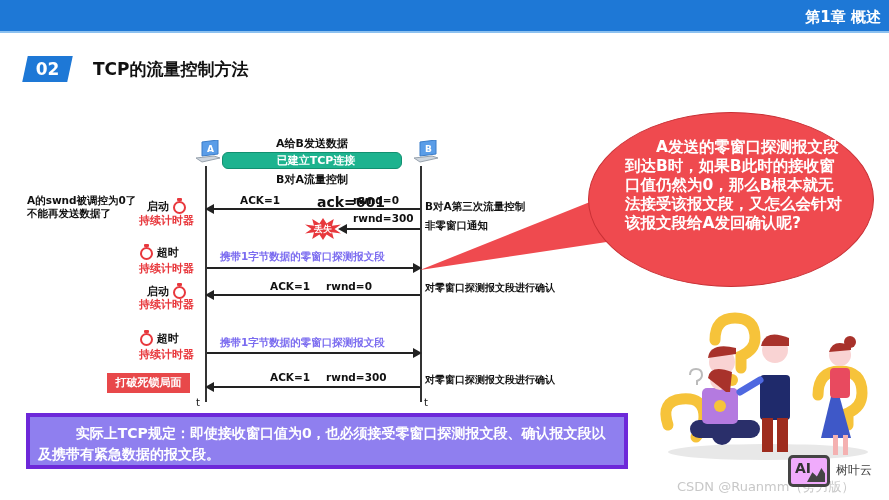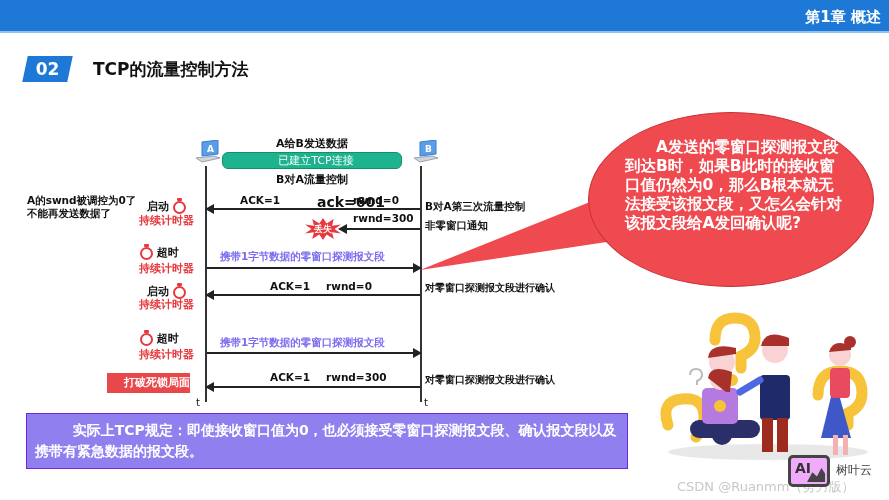--- a/index.html
+++ b/index.html
@@ -57,47 +57,47 @@
   .timer-icon::after {
     content: ""; position: absolute; left: 0; top: 3px; width: 9px; height: 9px;
     border: 2px solid #e8383d; border-radius: 50%;
   }
   .laptop {
     position: absolute; width: 24px; height: 28px;
   }
   .conn-bar {
     position: absolute; left: 222px; top: 152px; width: 180px; height: 17px;
     background: #1db38f; border-radius: 6px; border: 1px solid #119070;
-    color: #fff; font-size: 11px; font-weight: normal; text-align: center; line-height: 15px; padding-left: 8px;
+    color: #fff; font-size: 11px; font-weight: bold; text-align: center; line-height: 15px; padding-left: 8px;
   }
   .lost-burst {
     position: absolute; left: 305px; top: 218px; width: 36px; height: 22px;
     background: #e8383d; color: #fff; font-size: 9px; font-weight: bold; text-align: center; line-height: 22px;
     clip-path: polygon(50% 0%, 60% 25%, 80% 5%, 75% 35%, 100% 30%, 82% 50%, 100% 70%, 75% 65%, 80% 95%, 60% 75%, 50% 100%, 40% 75%, 20% 95%, 25% 65%, 0% 70%, 18% 50%, 0% 30%, 25% 35%, 20% 5%, 40% 25%);
   }
   .deadlock-btn {
     position: absolute; left: 107px; top: 373px; width: 83px; height: 20px;
-    background: #e8484a; color: #fff; font-size: 11px; font-weight: bold; text-align: right; line-height: 20px;
+    background: #e8484a; color: #fff; font-size: 11px; font-weight: bold; text-align: center; line-height: 20px;
   }
   .bubble {
     position: absolute; left: 588px; top: 112px; width: 286px; height: 175px;
     background: #ef4a4f; border-radius: 50%; border: 1px solid #c83035;
   }
   .bubble-tail {
     position: absolute; left: 420px; top: 185px; width: 200px; height: 100px;
     background: #ef4a4f;
     clip-path: polygon(0% 85%, 100% 5%, 100% 55%);
   }
   .bubble-text {
     position: absolute; left: 625px; top: 138px; width: 222px;
     color: #fff; font-size: 15.5px; font-weight: bold; line-height: 19px; text-indent: 2em;
   }
   .note-box {
     position: absolute; left: 26px; top: 413px; width: 602px; height: 56px;
-    background: #8f7fef; border: 1px solid #6d28d9;
+    background: #8f7fef; border: 4px solid #6d28d9;
     color: #fff; font-size: 14px; font-weight: bold; line-height: 21px;
     padding: 6px 8px 0 8px; text-indent: 2.7em;
   }
   .footer-csdn { position: absolute; left: 677px; top: 478px; font-size: 13px; color: #c8c8c8; }
   .ai-logo {
     position: absolute; left: 788px; top: 455px; width: 42px; height: 32px;
     border: 3px solid #444; border-radius: 5px; background: #f0abfc;
   }
   .ai-logo span { position: absolute; left: 4px; top: 2px; font-size: 14px; font-weight: bold; color: #333; }
   .ai-mountain {

